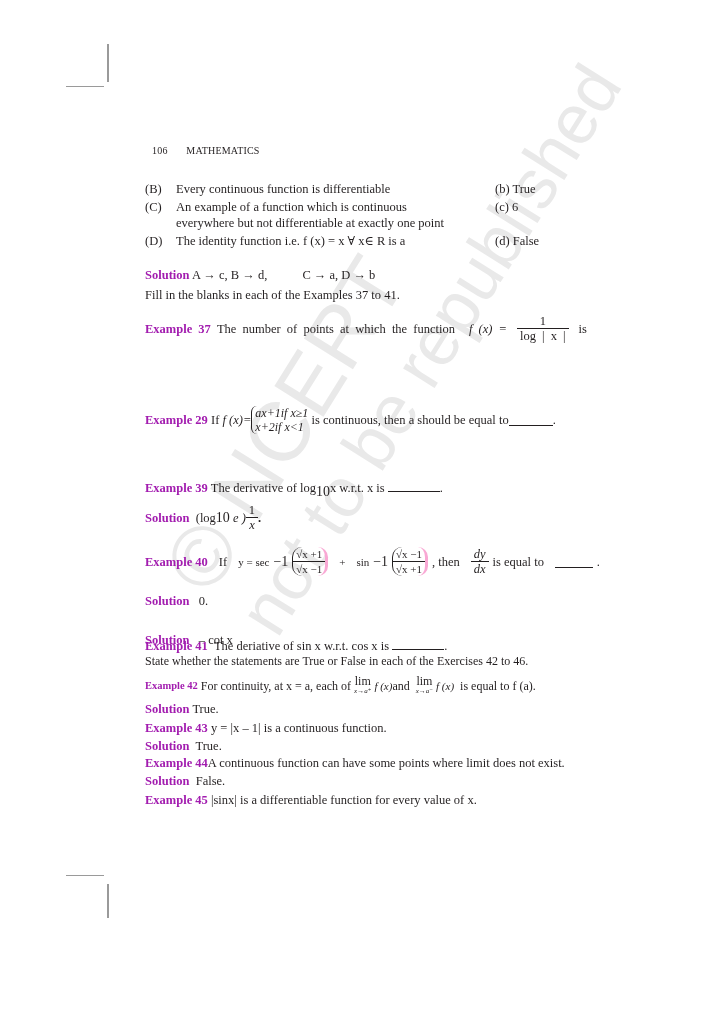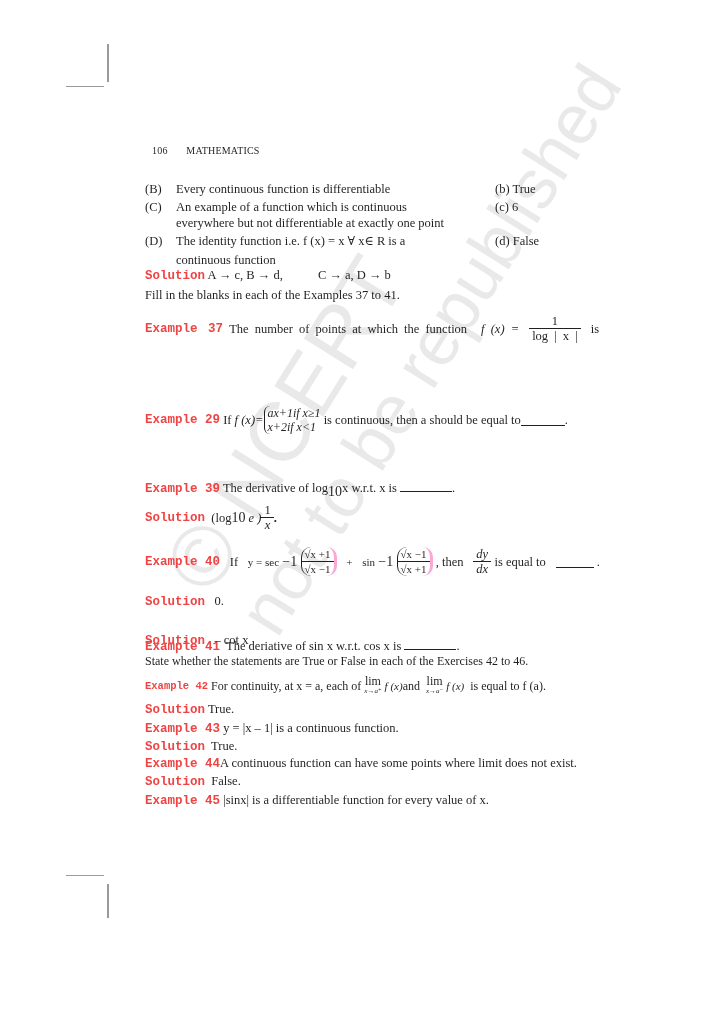--- a/index.html
+++ b/index.html
@@ -11,21 +11,21 @@
   .watermark {
     position: absolute; left: 150px; top: 560px; width: 640px;
     transform: rotate(-58deg); transform-origin: left top;
     color: #e9e9e9; font-family: "Liberation Sans", "DejaVu Sans", sans-serif;
     font-size: 84px; line-height: 84px; white-space: nowrap; pointer-events: none; z-index: 0;
   }
   .page { position: absolute; left: 145px; top: 0; width: 455px; z-index: 1; font-size: 12.5px; }
   .running-head { position: absolute; top: 145px; left: 7px; font-size: 10px; letter-spacing: 0.2px; }
   .running-head .num { margin-right: 16px; }
   .blk { position: absolute; left: 0; width: 455px; line-height: 16px; }
-  .acc { color: #ef4444; font-weight: bold; font-family: Liberation Mono, monospace; }
+  .acc { color: #a21caf; font-weight: bold; }
   i { }
   .lbl { display: inline-block; width: 31px; }
   .ans { position: absolute; left: 350px; }
   .indent { padding-left: 31px; }
   .frac { display: inline-block; vertical-align: middle; text-align: center; line-height: 14px; }
   .frac .n { display: block; border-bottom: 1px solid #231f20; padding: 0 3px; }
   .frac .d { display: block; padding: 0 3px; }
   .blank { display: inline-block; border-bottom: 1px solid #231f20; height: 11px; }
   .justify { text-align: justify; }
   .piece { display: inline-block; vertical-align: middle; border-left: 1px solid #231f20; border-radius: 6px 0 0 6px; padding-left: 3px; line-height: 14px; font-size: 12px; }
@@ -60,21 +60,20 @@
     <span class="ans">(b) True</span>
   </div>
   <div class="blk" style="top:199px;">
     <span class="lbl">(C)</span><span>An example of a function which is continuous</span>
     <span class="ans">(c) 6</span>
     <div class="indent">everywhere but not differentiable at exactly one point</div>
   </div>
   <div class="blk" style="top:233px;">
     <span class="lbl">(D)</span><span>The identity function i.e. f (x) = x ∀ x∈ R is a</span>
     <span class="ans">(d) False</span>
-    <div class="indent" style="margin-top:3px;">continuous function</div>
   </div>
   <div class="blk" style="top:267px;">
     <span class="acc">Solution</span>
     <span>A → c, B → d,</span>
     <span style="margin-left:32px;">C → a, D → b</span>
   </div>
   <div class="blk" style="top:287px;">Fill in the blanks in each of the Examples 37 to 41.</div>
 
   <div class="blk" style="top:314px;">
     <div style="display:flex;align-items:center;word-spacing:3px;">

